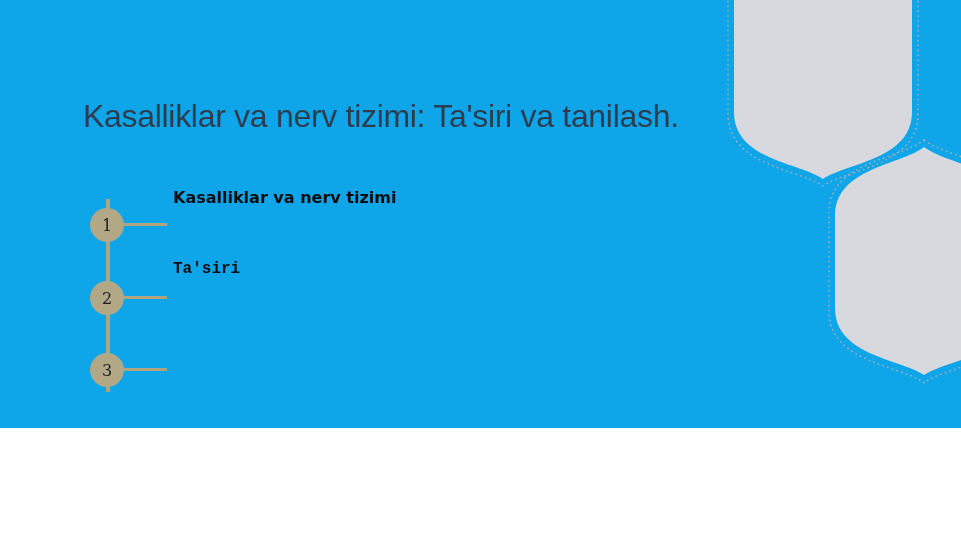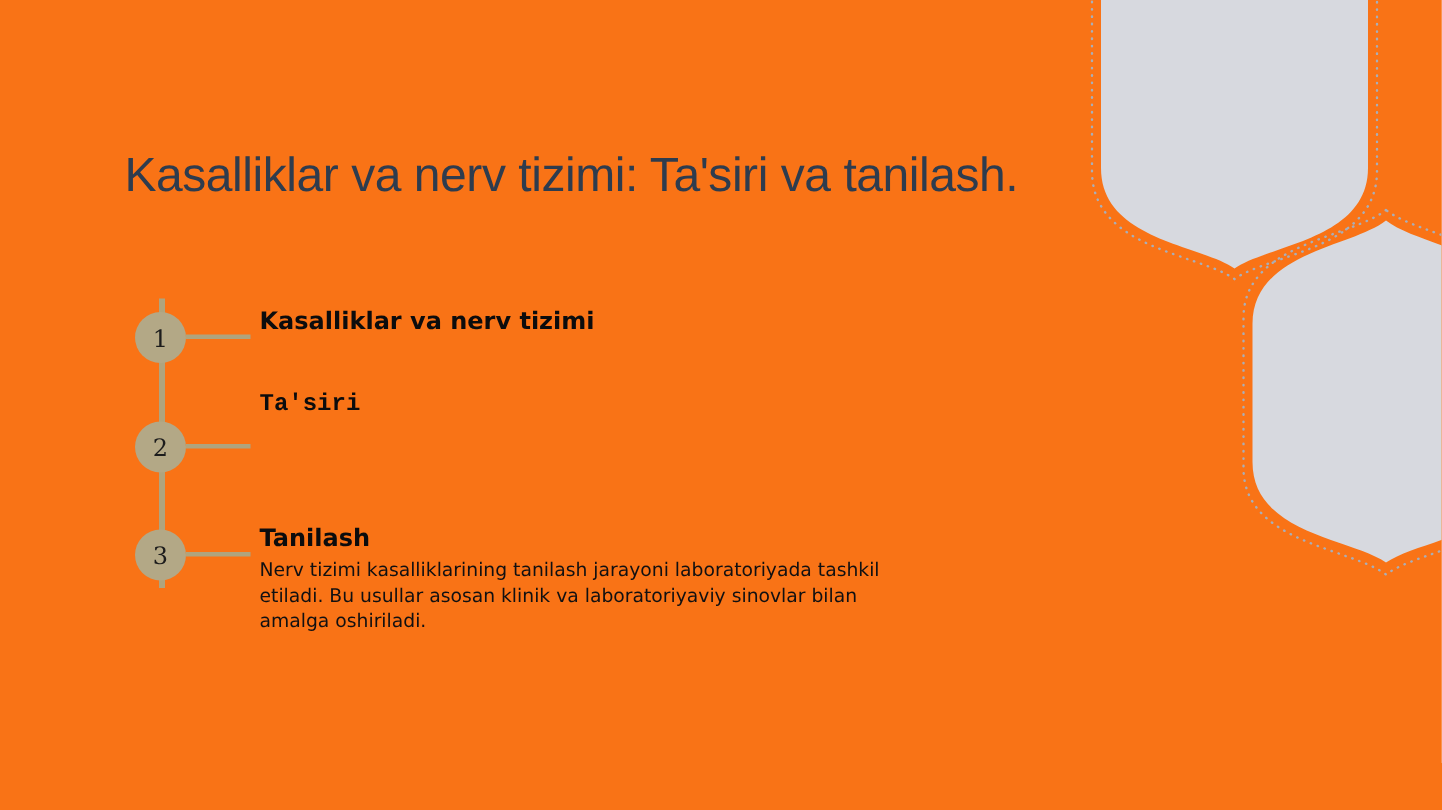--- a/index.html
+++ b/index.html
@@ -2,22 +2,22 @@
 <html><head>
 <meta charset="utf-8">
 <style>
   html, body {
     margin: 0;
     padding: 0;
   }
   .slide {
     position: relative;
     width: 961px;
-    height: 540px;
-    background: #f97316;
+    height: 428px;
+    background: #0ea5e9;
     overflow: hidden;
     font-family: "DejaVu Sans", sans-serif;
     color: #0c0c0d;
   }
   .bg-pattern {
     position: absolute;
     top: 0;
     left: 0;
     width: 961px;
     height: 540px;
@@ -69,21 +69,21 @@
     background: #afa47e;
   }
   .tl-connector.c1 { top: 223px; }
   .tl-connector.c2 { top: 296px; }
   .tl-connector.c3 { top: 368px; }
   .tl-section {
     position: absolute;
     left: 173px;
     width: 500px;
   }
-  .tl-section.s1 { top: 204px; }
+  .tl-section.s1 { top: 188px; }
   .tl-section.s2 { top: 259px; font-family: Liberation Mono, monospace; }
   .tl-section.s3 { top: 349px; }
   .tl-heading {
     margin: 0 0 3px 0;
     font-size: 16px;
     line-height: 20px;
     font-weight: bold;
     color: #0c0c0d;
   }
   .tl-body {
@@ -125,20 +125,14 @@
   </div>
   <div class="tl-connector c2"></div>
   <div class="tl-section s2">
     <h3 class="tl-heading">Ta'siri</h3>
   </div>
 
   <div class="tl-circle c3">
     <span>3</span>
   </div>
   <div class="tl-connector c3"></div>
-  <div class="tl-section s3">
-    <h3 class="tl-heading">Tanilash</h3>
-    <p class="tl-body">Nerv tizimi kasalliklarining tanilash jarayoni laboratoriyada tashkil
-etiladi. Bu usullar asosan klinik va laboratoriyaviy sinovlar bilan
-amalga oshiriladi.</p>
-  </div>
 
 </div>
 
 </body></html>

